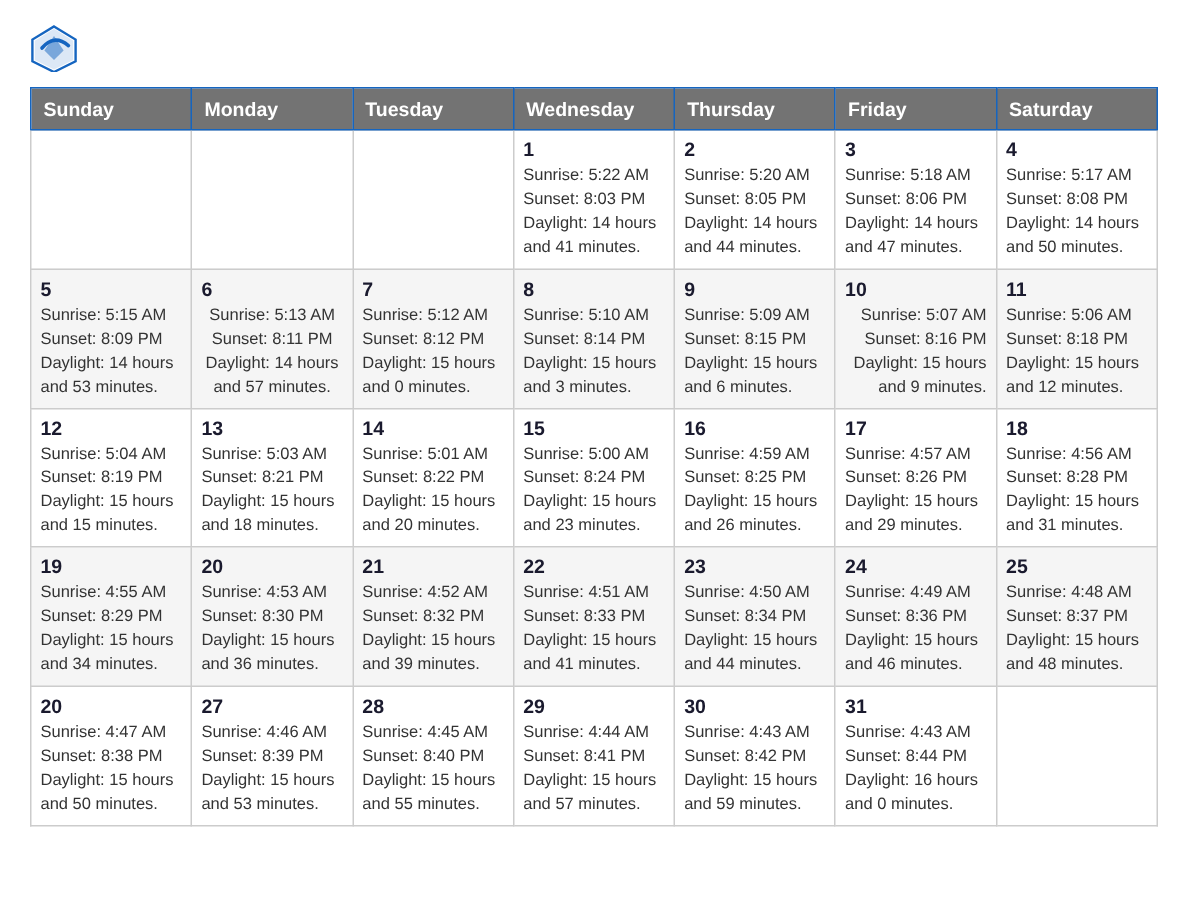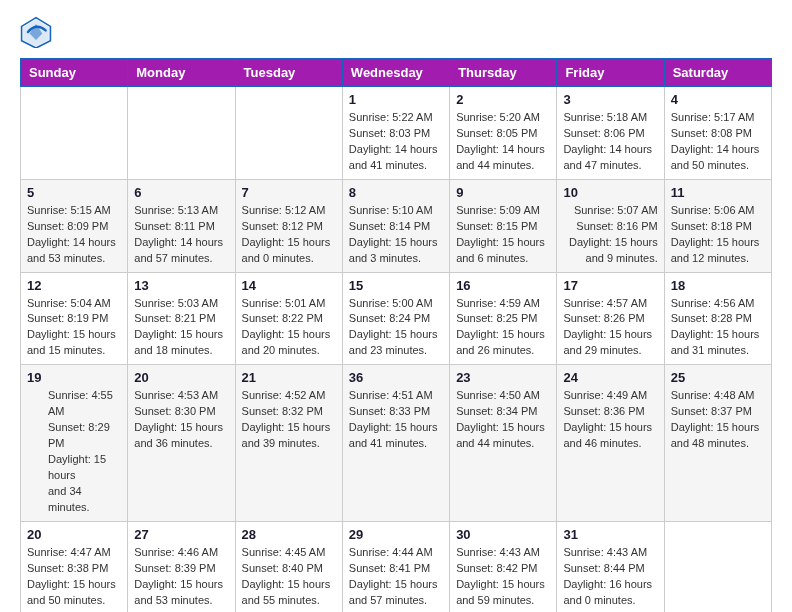--- a/index.html
+++ b/index.html
@@ -56,21 +56,21 @@
       font-size: 15px;
       color: #333;
       margin-top: 2px;
     }
     .calendar {
       width: 100%;
       border-collapse: collapse;
       font-size: 11px;
     }
     .calendar th {
-      background: #a21caf;
+      background: #737373;
       color: #fff;
       text-align: left;
       padding: 6px 8px;
       font-size: 13px;
       font-weight: bold;
       border: 1px solid #1565c0;
     }
     .calendar td {
       border: 1px solid #ccc;
       vertical-align: top;
@@ -169,21 +169,21 @@
         <tr>
           <td>
             <div class="day-number">5</div>
             <div class="day-info" style="white-space: pre-line;">Sunrise: 5:15 AM
 Sunset: 8:09 PM
 Daylight: 14 hours
 and 53 minutes.</div>
           </td>
           <td>
             <div class="day-number">6</div>
-            <div class="day-info" style="white-space: pre-line;">Sunrise: 5:13 AM
+            <div class="day-info" style="white-space: pre-line; text-align: center;">Sunrise: 5:13 AM
 Sunset: 8:11 PM
 Daylight: 14 hours
 and 57 minutes.</div>
           </td>
           <td>
             <div class="day-number">7</div>
             <div class="day-info" style="white-space: pre-line;">Sunrise: 5:12 AM
 Sunset: 8:12 PM
 Daylight: 15 hours
 and 0 minutes.</div>
@@ -264,41 +264,41 @@
             <div class="day-number">18</div>
             <div class="day-info" style="white-space: pre-line;">Sunrise: 4:56 AM
 Sunset: 8:28 PM
 Daylight: 15 hours
 and 31 minutes.</div>
           </td>
         </tr>
         <tr>
           <td>
             <div class="day-number">19</div>
-            <div class="day-info" style="white-space: pre-line; margin-left: 21px;">Sunrise: 4:55 AM
+            <div class="day-info" style="white-space: pre-line;">Sunrise: 4:55 AM
 Sunset: 8:29 PM
 Daylight: 15 hours
 and 34 minutes.</div>
           </td>
           <td>
             <div class="day-number">20</div>
             <div class="day-info" style="white-space: pre-line;">Sunrise: 4:53 AM
 Sunset: 8:30 PM
 Daylight: 15 hours
 and 36 minutes.</div>
           </td>
           <td>
             <div class="day-number">21</div>
             <div class="day-info" style="white-space: pre-line;">Sunrise: 4:52 AM
 Sunset: 8:32 PM
 Daylight: 15 hours
 and 39 minutes.</div>
           </td>
           <td>
-            <div class="day-number">36</div>
+            <div class="day-number">22</div>
             <div class="day-info" style="white-space: pre-line;">Sunrise: 4:51 AM
 Sunset: 8:33 PM
 Daylight: 15 hours
 and 41 minutes.</div>
           </td>
           <td>
             <div class="day-number">23</div>
             <div class="day-info" style="white-space: pre-line;">Sunrise: 4:50 AM
 Sunset: 8:34 PM
 Daylight: 15 hours

